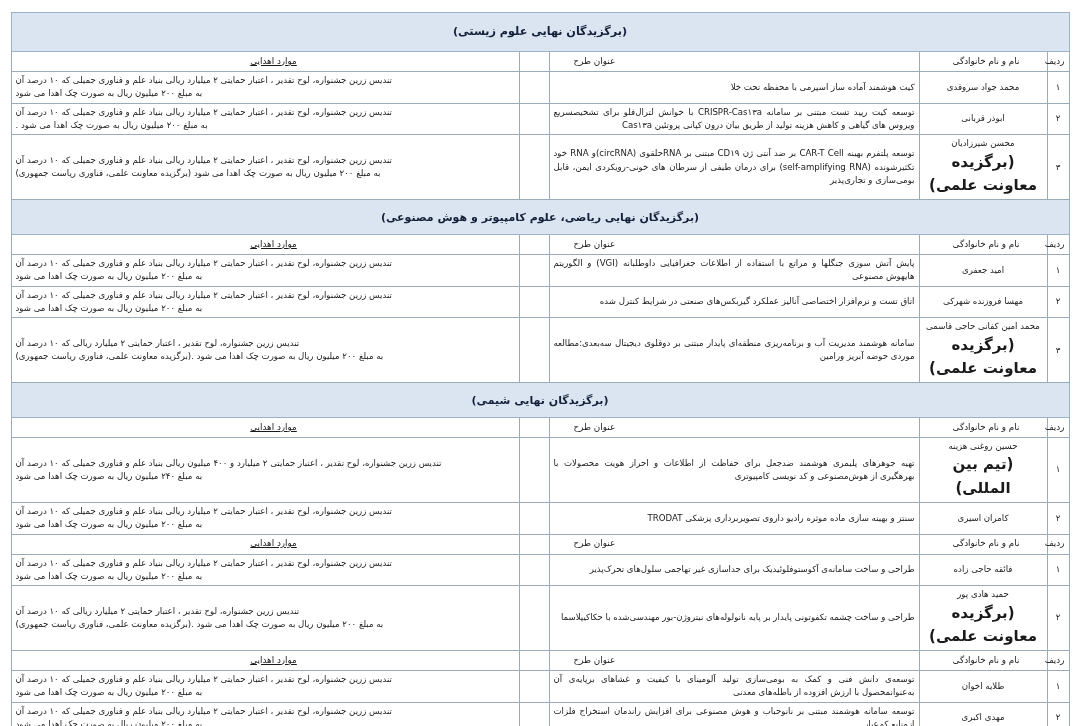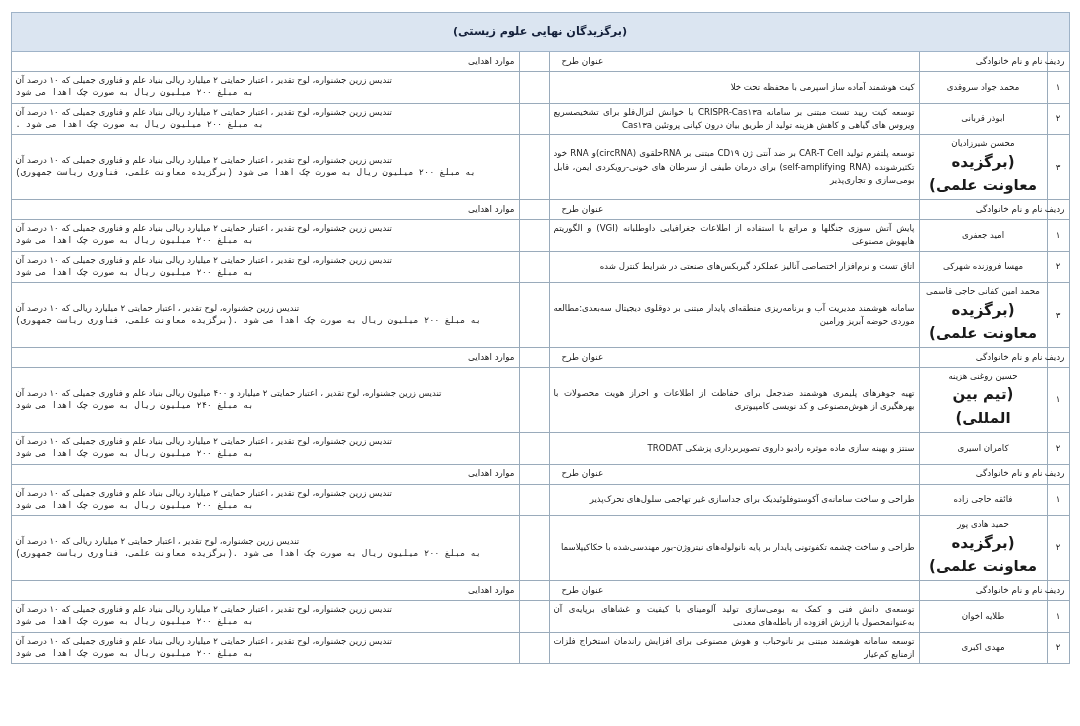--- a/index.html
+++ b/index.html
@@ -66,23 +66,23 @@
   
   tr.col-head > td {
     background: #ffffff;
     text-align: center;
     font-size: 8.8px;
     color: #1a1a1a;
     height: 17px;
     padding: 1px 4px;
     font-weight: normal;
   }
-  tr.col-head > td.h-award { text-align: right; padding-left: 21px; }
-  tr.col-head > td.h-title { text-align: left; padding-left: 12px; }
-  tr.col-head > td.h-name  { text-align: right; padding-left: 10px; }
+  tr.col-head > td.h-award { text-align: center; padding-left: 21px; text-decoration: underline; }
+  tr.col-head > td.h-title { text-align: left; padding-left: 24px; }
+  tr.col-head > td.h-name  { text-align: center; padding-left: 10px; }
   tr.col-head > td.h-radif { text-align: left; }
   tr.col-head > td.h-gap   { border-top: 1px solid #9aabbb; }
 
   
   td.radif {
     text-align: center;
     vertical-align: bottom;
     font-size: 8.2px;
     padding-bottom: 3px;
     color: #222;
@@ -114,21 +114,21 @@
   td.award {
     text-align: justify;
     text-align-last: left;
     font-size: 8.3px;
     line-height: 1.8;
     padding: 4px 8px 4px 6px;
     color: #111;
     direction: rtl;
   }
   td.award .ln { display: block; }
-  td.award .ln.l2 { text-align: right; font-family: Liberation Mono, monospace; }
+  td.award .ln.l2 { text-align: right; }
   tr.data-row { height: 26px; }
 </style>
 </head>
 <body>
 
 <div class="page">
   <table class="awards" id="awards-table">
     <colgroup>
       <col class="c-radif">
       <col class="c-name">
@@ -163,26 +163,29 @@
           <td class="title"><span class="ln">توسعه کیت رپید تست مبتنی بر سامانه CRISPR-Cas۱۳a با خوانش لترال‌فلو برای تشخیص</span><span class="ln">سریع ویروس های گیاهی و کاهش هزینه تولید از طریق بیان درون کپانی پروتئین Cas۱۳a</span></td>
           <td class="gap"></td>
           <td class="award">
             <span class="ln">تندیس زرین جشنواره، لوح تقدیر ، اعتبار حمایتی ۲ میلیارد ریالی بنیاد علم و فناوری جمیلی که ۱۰ درصد آن</span>
             <span class="ln l2">به مبلغ ۲۰۰ میلیون ریال به  صورت چک اهدا می شود .</span>
           </td>
         </tr>
         <tr class="data-row">
           <td class="radif">۳</td>
           <td class="name"><span class="main">محسن شیرزادیان</span><span class="sub">(برگزیده معاونت علمی)</span></td>
-          <td class="title"><span class="ln">توسعه پلتفرم تولید CAR-T Cell بر ضد آنتی ژن CD۱۹ مبتنی بر RNAحلقوی (circRNA)</span><span class="ln">و RNA خود تکثیرشونده (self-amplifying RNA) برای درمان طیفی از سرطان های خونی-</span><span class="ln">رویکردی ایمن، قابل بومی‌سازی و تجاری‌پذیر</span></td>
+          <td class="title"><span class="ln">توسعه پلتفرم بهینه CAR-T Cell بر ضد آنتی ژن CD۱۹ مبتنی بر RNAحلقوی (circRNA)</span><span class="ln">و RNA خود تکثیرشونده (self-amplifying RNA) برای درمان طیفی از سرطان های خونی-</span><span class="ln">رویکردی ایمن، قابل بومی‌سازی و تجاری‌پذیر</span></td>
           <td class="gap"></td>
           <td class="award">
             <span class="ln">تندیس زرین جشنواره، لوح تقدیر ، اعتبار حمایتی ۲ میلیارد ریالی بنیاد علم و فناوری جمیلی که ۱۰ درصد آن</span>
             <span class="ln l2">به مبلغ ۲۰۰ میلیون ریال به  صورت چک اهدا می شود (برگزیده معاونت علمی، فناوری ریاست جمهوری)</span>
           </td>
+        </tr>
+        <tr class="section-row">
+          <td colspan="5">(برگزیدگان نهایی ریاضی، علوم کامپیوتر و هوش مصنوعی)</td>
         </tr>
         <tr class="col-head">
           <td class="h-radif">ردیف</td>
           <td class="h-name">نام و نام خانوادگی</td>
           <td class="h-title">عنوان طرح</td>
           <td class="h-gap"></td>
           <td class="h-award">موارد اهدایی</td>
         </tr>
         <tr class="data-row">
           <td class="radif">۱</td>
@@ -207,20 +210,23 @@
         <tr class="data-row">
           <td class="radif">۳</td>
           <td class="name"><span class="main">محمد امین کفانی حاجی قاسمی</span><span class="sub">(برگزیده معاونت علمی)</span></td>
           <td class="title"><span class="ln">سامانه هوشمند مدیریت آب و برنامه‌ریزی منطقه‌ای پایدار مبتنی بر دوقلوی دیجیتال سه‌بعدی:</span><span class="ln">مطالعه موردی حوضه آبریز ورامین</span></td>
           <td class="gap"></td>
           <td class="award">
             <span class="ln">تندیس زرین جشنواره، لوح تقدیر ، اعتبار حمایتی ۲ میلیارد ریالی که ۱۰ درصد آن</span>
             <span class="ln l2">به مبلغ ۲۰۰ میلیون ریال به  صورت چک اهدا می شود .(برگزیده معاونت علمی، فناوری ریاست جمهوری)</span>
           </td>
         </tr>
+        <tr class="section-row">
+          <td colspan="5">(برگزیدگان نهایی شیمی)</td>
+        </tr>
         <tr class="col-head">
           <td class="h-radif">ردیف</td>
           <td class="h-name">نام و نام خانوادگی</td>
           <td class="h-title">عنوان طرح</td>
           <td class="h-gap"></td>
           <td class="h-award">موارد اهدایی</td>
         </tr>
         <tr class="data-row">
           <td class="radif">۱</td>
           <td class="name"><span class="main">حسین روغنی هزینه</span><span class="sub">(تیم بین المللی)</span></td>

